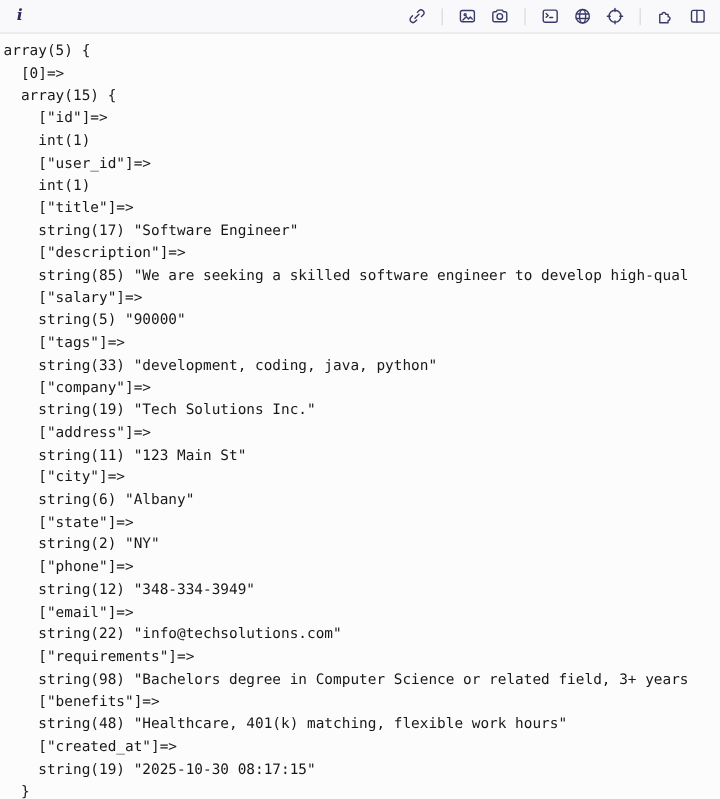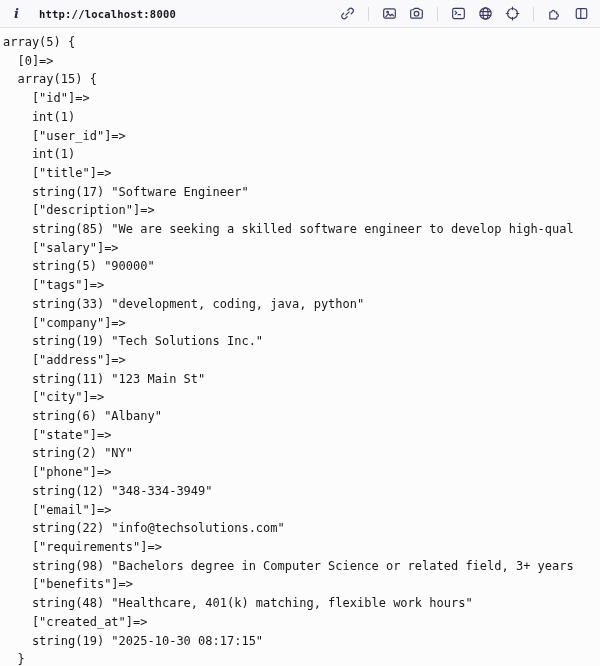--- a/index.html
+++ b/index.html
@@ -68,21 +68,20 @@
   }
   .dump-line { white-space: pre; }
 </style>
 </head>
 <body>
 
 <div class="topbar">
 
   <span class="info-glyph">i</span>
 
-  <span class="url-text">http://localhost:8000</span>
 
   <span class="spacer"></span>
 
   <div class="iconrow">
 
     <button class="icon-btn" title="">
       <svg width="15" height="15" viewBox="0 0 16 16">
         <path d="M6.2 9.8 L9.8 6.2"></path>
         <path d="M8.3 4.6 l1.4-1.4 a2.6 2.6 0 0 1 3.7 3.7 l-1.4 1.4"></path>
         <path d="M7.7 11.4 l-1.4 1.4 a2.6 2.6 0 0 1-3.7-3.7 l1.4-1.4"></path>

